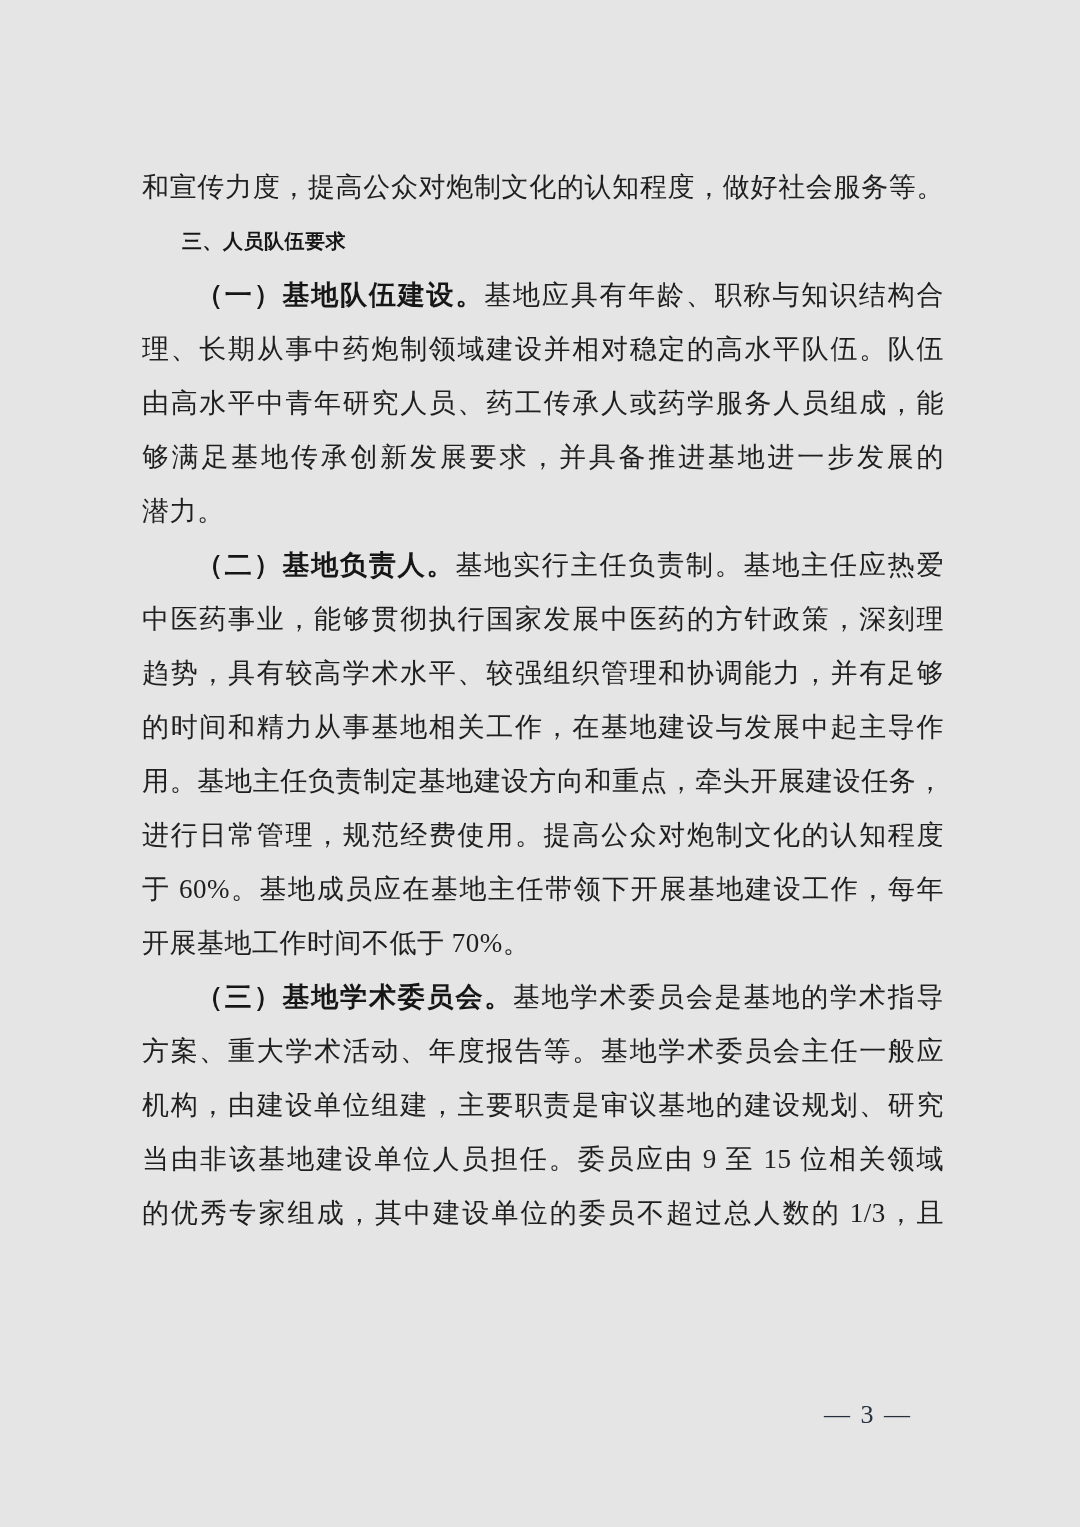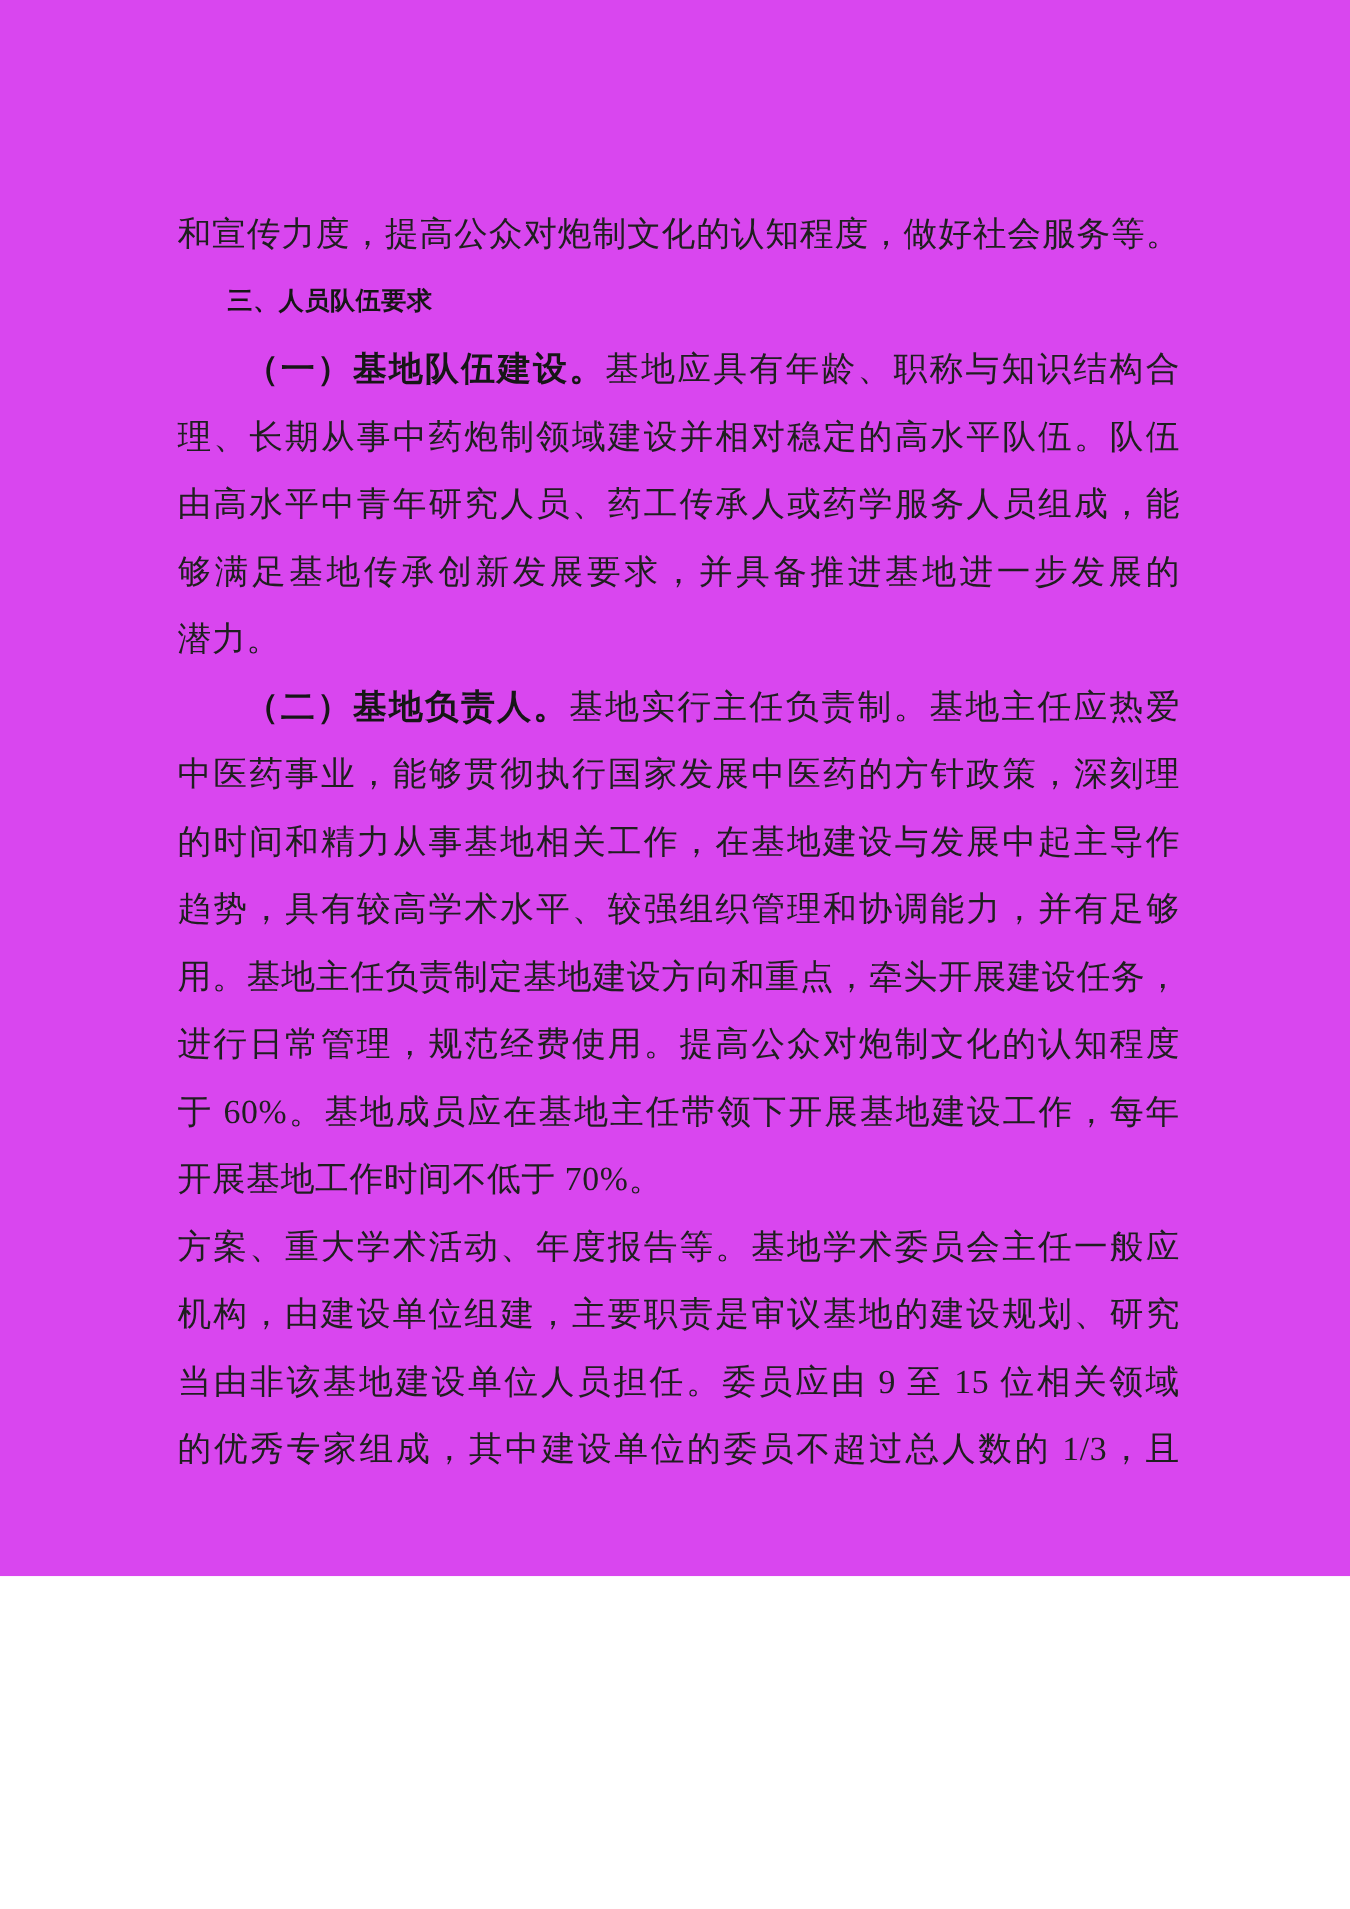--- a/index.html
+++ b/index.html
@@ -3,22 +3,22 @@
 <meta charset="utf-8">
 <style>
   html, body {
     margin: 0;
     padding: 0;
     background: #ffffff;
   }
   .page {
     position: relative;
     width: 1080px;
-    height: 1261px;
-    background: #d946ef;
+    height: 1527px;
+    background: #e5e5e5;
     overflow: hidden;
     font-family: "Liberation Serif", serif;
   }
   .content {
     position: absolute;
     left: 142px;
     top: 160px;
     width: 802px;
   }
   .line {
@@ -65,25 +65,26 @@
   <div class="content">
       <div class="line fill"><span class="regular-text">和宣传力度，提高公众对炮制文化的认知程度，做好社会服务等。</span></div>
       <div class="line heading indent"><span class="bold-lead">三、人员队伍要求</span></div>
       <div class="line indent fill"><span class="bold-lead">（一）基地队伍建设。</span><span class="regular-text">基地应具有年龄、职称与知识结构合</span></div>
       <div class="line fill"><span class="regular-text">理、长期从事中药炮制领域建设并相对稳定的高水平队伍。队伍</span></div>
       <div class="line fill"><span class="regular-text">由高水平中青年研究人员、药工传承人或药学服务人员组成，能</span></div>
       <div class="line fill"><span class="regular-text">够满足基地传承创新发展要求，并具备推进基地进一步发展的</span></div>
       <div class="line"><span class="regular-text">潜力。</span></div>
       <div class="line indent fill"><span class="bold-lead">（二）基地负责人。</span><span class="regular-text">基地实行主任负责制。基地主任应热爱</span></div>
       <div class="line fill"><span class="regular-text">中医药事业，能够贯彻执行国家发展中医药的方针政策，深刻理</span></div>
+      <div class="line fill"><span class="regular-text">趋势，具有较高学术水平、较强组织管理和协调能力，并有足够</span></div>
       <div class="line fill"><span class="regular-text">的时间和精力从事基地相关工作，在基地建设与发展中起主导作</span></div>
-      <div class="line fill"><span class="regular-text">趋势，具有较高学术水平、较强组织管理和协调能力，并有足够</span></div>
       <div class="line fill"><span class="regular-text">用。基地主任负责制定基地建设方向和重点，牵头开展建设任务，</span></div>
       <div class="line fill"><span class="regular-text">进行日常管理，规范经费使用。提高公众对炮制文化的认知程度</span></div>
       <div class="line fill"><span class="regular-text">于 60%。基地成员应在基地主任带领下开展基地建设工作，每年</span></div>
       <div class="line"><span class="regular-text">开展基地工作时间不低于 70%。</span></div>
+      <div class="line indent fill"><span class="bold-lead">（三）基地学术委员会。</span><span class="regular-text">基地学术委员会是基地的学术指导</span></div>
       <div class="line fill"><span class="regular-text">方案、重大学术活动、年度报告等。基地学术委员会主任一般应</span></div>
       <div class="line fill"><span class="regular-text">机构，由建设单位组建，主要职责是审议基地的建设规划、研究</span></div>
       <div class="line fill"><span class="regular-text">当由非该基地建设单位人员担任。委员应由 9 至 15 位相关领域</span></div>
       <div class="line fill"><span class="regular-text">的优秀专家组成，其中建设单位的委员不超过总人数的 1/3，且</span></div>
     </div>
   <div class="page-number">— 3 —</div>
 </div>
 
 </body></html>

